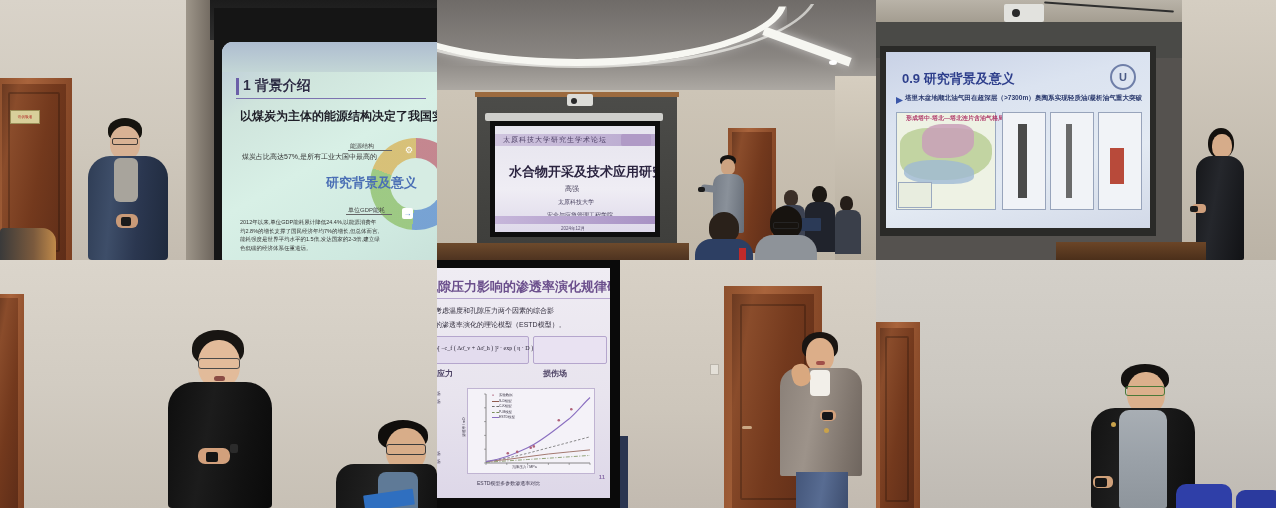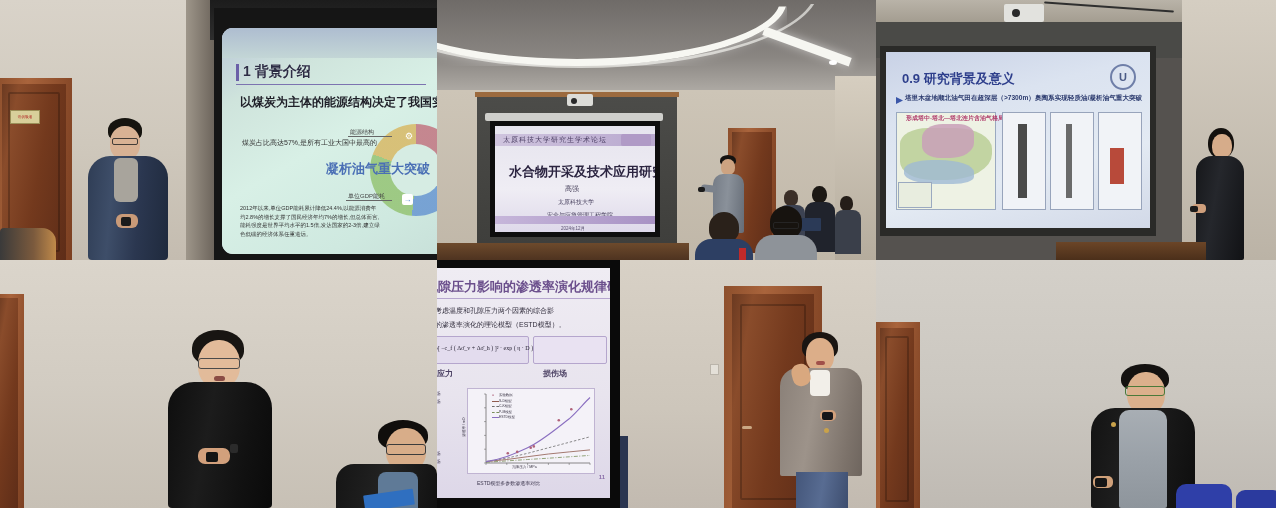--- a/index.html
+++ b/index.html
@@ -73,42 +73,42 @@
     <div class="door" style="left:2px;top:84px;width:64px;height:176px;"></div>
     <div class="door-inner" style="left:8px;top:92px;width:52px;height:160px;"></div>
     <div class="sign" style="left:10px;top:110px;width:30px;height:14px;">
       <span>请勿吸烟</span>
     </div>
 
     <div style="position:absolute;left:186px;top:0;width:28px;height:260px;background:linear-gradient(90deg,#9e968a,#6d655c);"></div>
 
     <div class="screen-housing" style="left:210px;top:0;width:227px;height:40px;background:linear-gradient(180deg,#1c1c1c,#2e2e2e);"></div>
     <div style="position:absolute;left:214px;top:8px;width:223px;height:252px;background:#151515;"></div>
-    <div class="screen" style="left:222px;top:28px;width:241px;height:226px;background:#cfd4e4;border-radius:11px;">
+    <div class="screen" style="left:222px;top:42px;width:241px;height:226px;background:#cfd4e4;border-radius:11px;">
       <div class="slide" style="background:linear-gradient(150deg,#b9c6d8 0%,#cfe4dc 22%,#d8f0e6 48%,#cfe9e0 78%,#c7dfd8 100%);">
 
         <div style="position:absolute;left:0;top:0;width:100%;height:30px;background:linear-gradient(180deg,#aebdd0,#c3d6d6);"></div>
 
         <div style="position:absolute;left:14px;top:36px;width:3px;height:17px;background:#6b5fa8;"></div>
         <div class="slidetxt" style="left:21px;top:35px;font-size:14px;font-weight:bold;color:#2d2d45;text-shadow:0 0 1px rgba(255,255,255,.6);">1 背景介绍</div>
         <div style="position:absolute;left:14px;top:56px;width:190px;height:1px;background:#7c73b0;"></div>
 
         <div style="position:absolute;left:148px;top:96px;width:92px;height:92px;border-radius:50%;
              background:conic-gradient(#c06a78 0deg 95deg,#5f8fd0 95deg 185deg,#8fc06a 185deg 290deg,#d8b45a 290deg 360deg);opacity:.78;"></div>
         <div style="position:absolute;left:168px;top:116px;width:52px;height:52px;border-radius:50%;background:#d6ece3;"></div>
         <div style="position:absolute;left:183px;top:103px;font-size:9px;color:#fff;">⚙</div>
         <div style="position:absolute;left:180px;top:166px;width:11px;height:11px;background:#fff;border-radius:2px;color:#5f8fd0;font-size:8px;text-align:center;line-height:11px;">→</div>
 
         <div class="slidetxt" style="left:18px;top:66px;font-size:12px;font-weight:bold;color:#1f1f28;">以煤炭为主体的能源结构决定了我国实</div>
 
         <div class="slidetxt" style="left:128px;top:100px;font-size:6px;color:#444;">能源结构</div>
         <div style="position:absolute;left:126px;top:108px;width:44px;height:1px;background:#666;"></div>
         <div class="slidetxt" style="left:20px;top:110px;font-size:7px;color:#333;">煤炭占比高达57%,是所有工业大国中最高的</div>
 
-        <div class="slidetxt" style="left:104px;top:132px;font-size:13px;font-weight:bold;color:#4a6fb5;">凝析油气重大突破</div>
+        <div class="slidetxt" style="left:104px;top:132px;font-size:13px;font-weight:bold;color:#4a6fb5;">研究背景及意义</div>
 
         <div class="slidetxt" style="left:126px;top:164px;font-size:6px;color:#444;">单位GDP能耗</div>
         <div style="position:absolute;left:124px;top:172px;width:46px;height:1px;background:#666;"></div>
 
         <div style="position:absolute;left:18px;top:176px;width:140px;font-size:5.5px;line-height:1.55;color:#333;">2012年以来,单位GDP能耗累计降低24.4%,以能源消费年均2.8%的增长支撑了国民经济年均7%的增长,但总体而言,能耗强度是世界平均水平的1.5倍,发达国家的2-3倍,建立绿色低碳的经济体系任重道远。</div>
       </div>
     </div>
 
     <div class="person" style="left:88px;top:118px;width:80px;height:142px;">
       <div class="hair" style="left:20px;top:0;width:34px;height:24px;background:#16140f;"></div>

